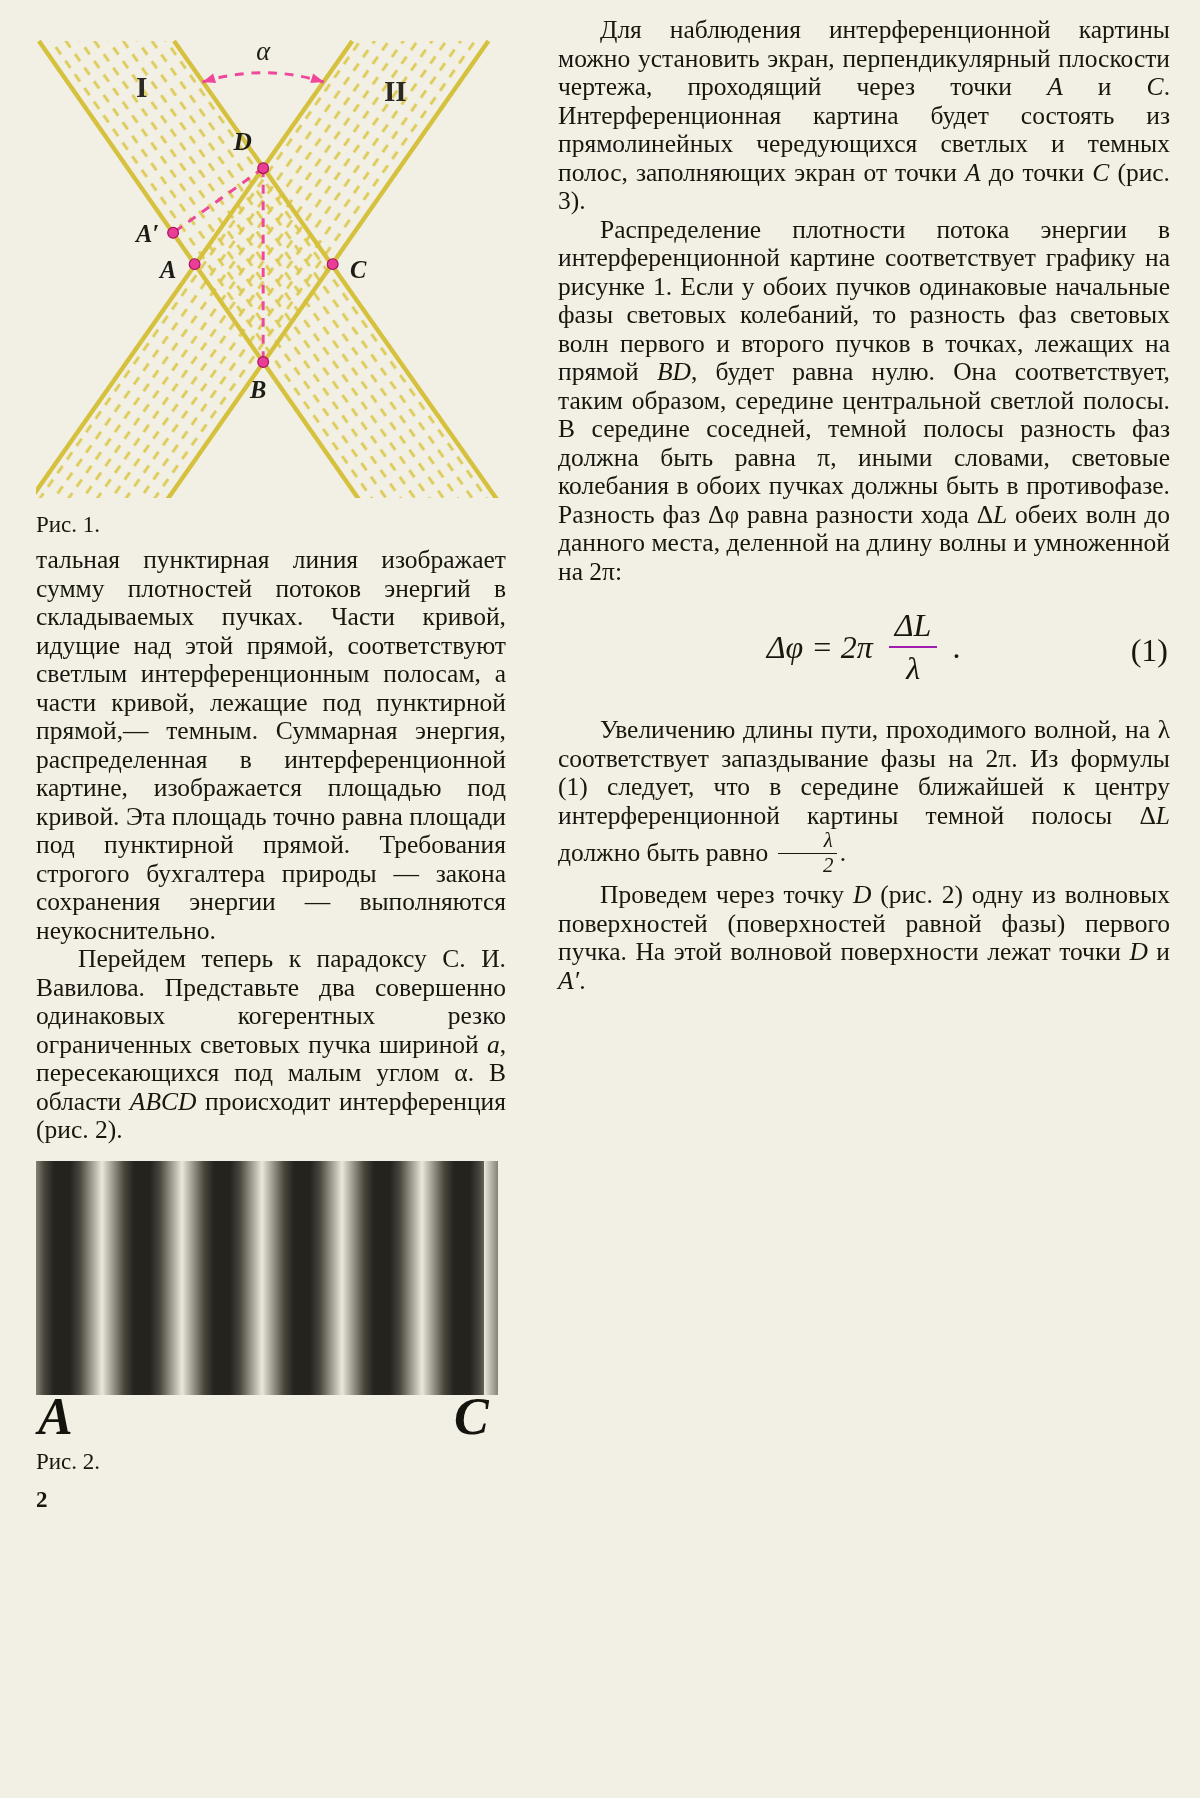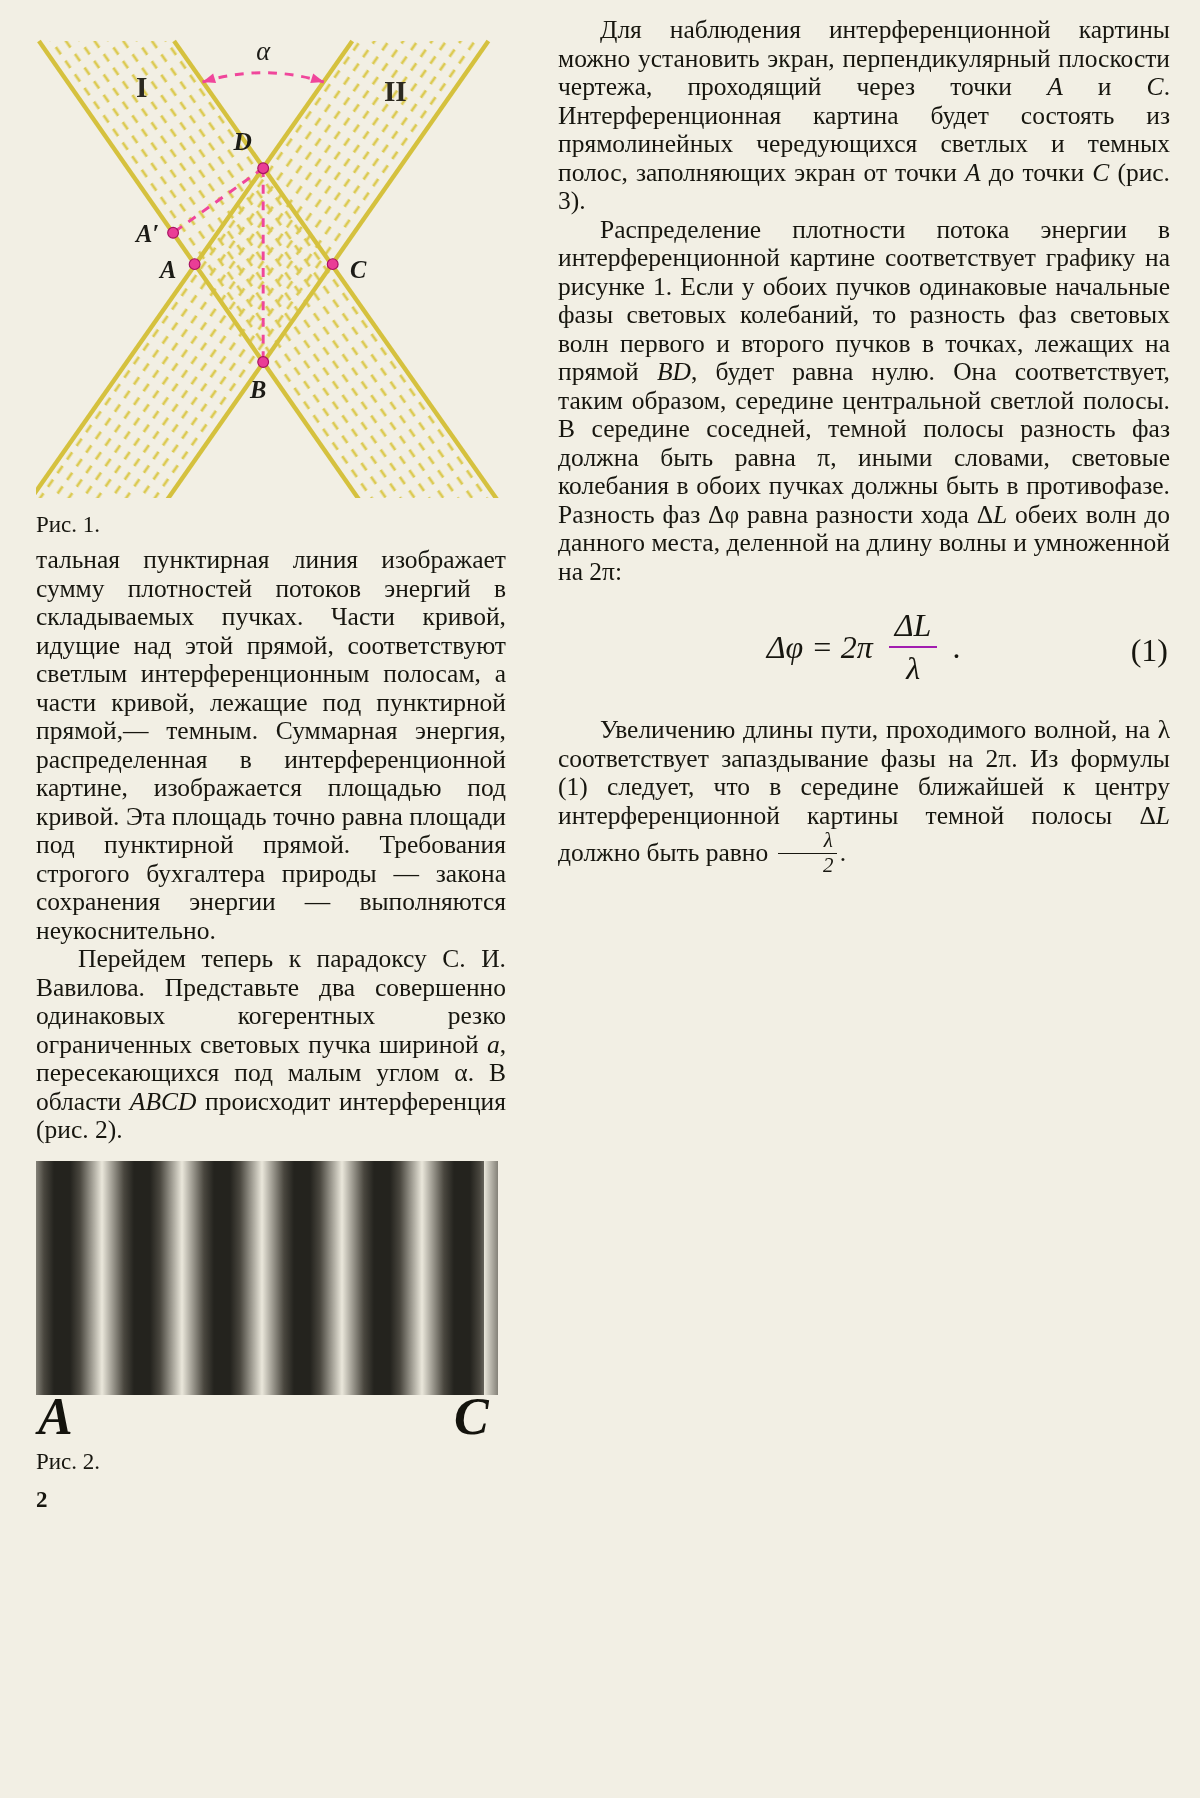--- a/index.html
+++ b/index.html
@@ -171,15 +171,16 @@
         <span class="den">λ</span>
       </span>
       <span>.</span>
       <span class="f-tag">(1)</span>
     </div>
 
     <p class="body-text indent">
       <span>Увеличению длины пути, проходимого волной, на λ соответствует запаздывание фазы на 2π. Из формулы (1) следует, что в середине ближайшей к центру интерференционной картины темной полосы Δ<i>L</i> должно быть равно </span><span class="ifrac"><span class="num">λ</span><span class="den">2</span></span><span>.</span>
     </p>
 
+    <p class="body-text indent">Проведем через точку <i>D</i> (рис. 2) одну из волновых поверхностей (поверхностей равной фазы) первого пучка. На этой волновой поверхности лежат точки <i>D</i> и <i>A′</i>.</p>
   </div>
 
 </div>
 
 </body></html>

